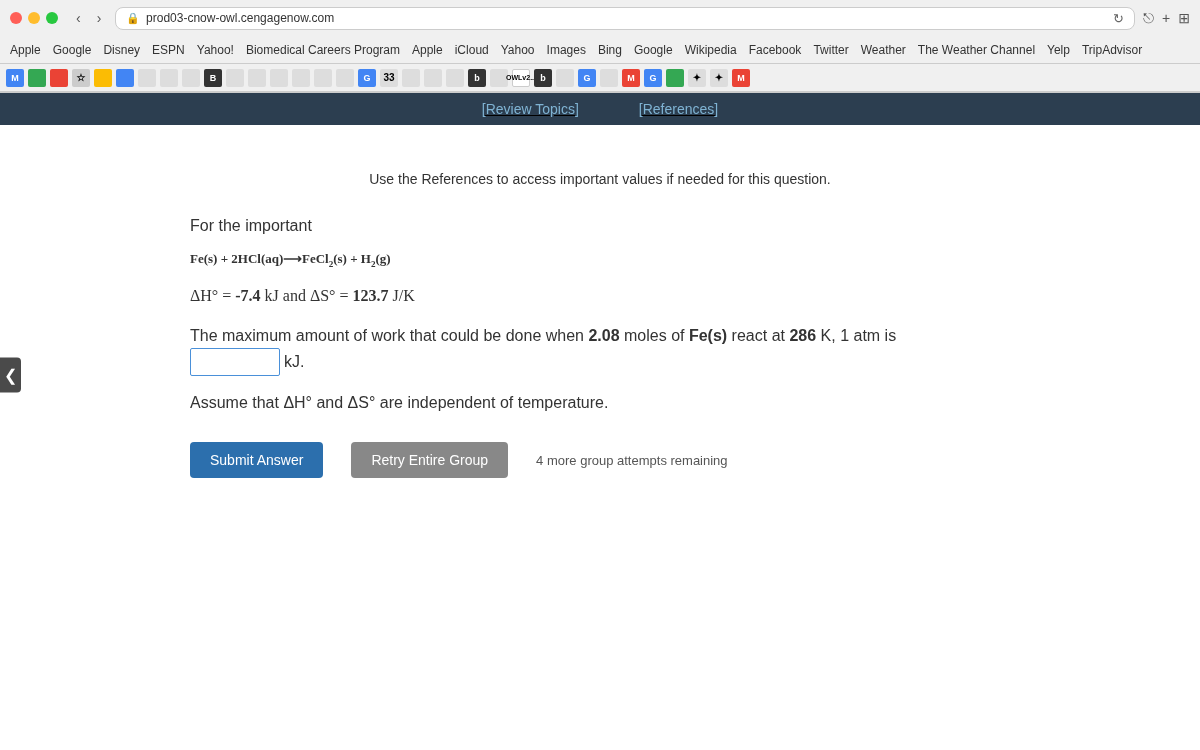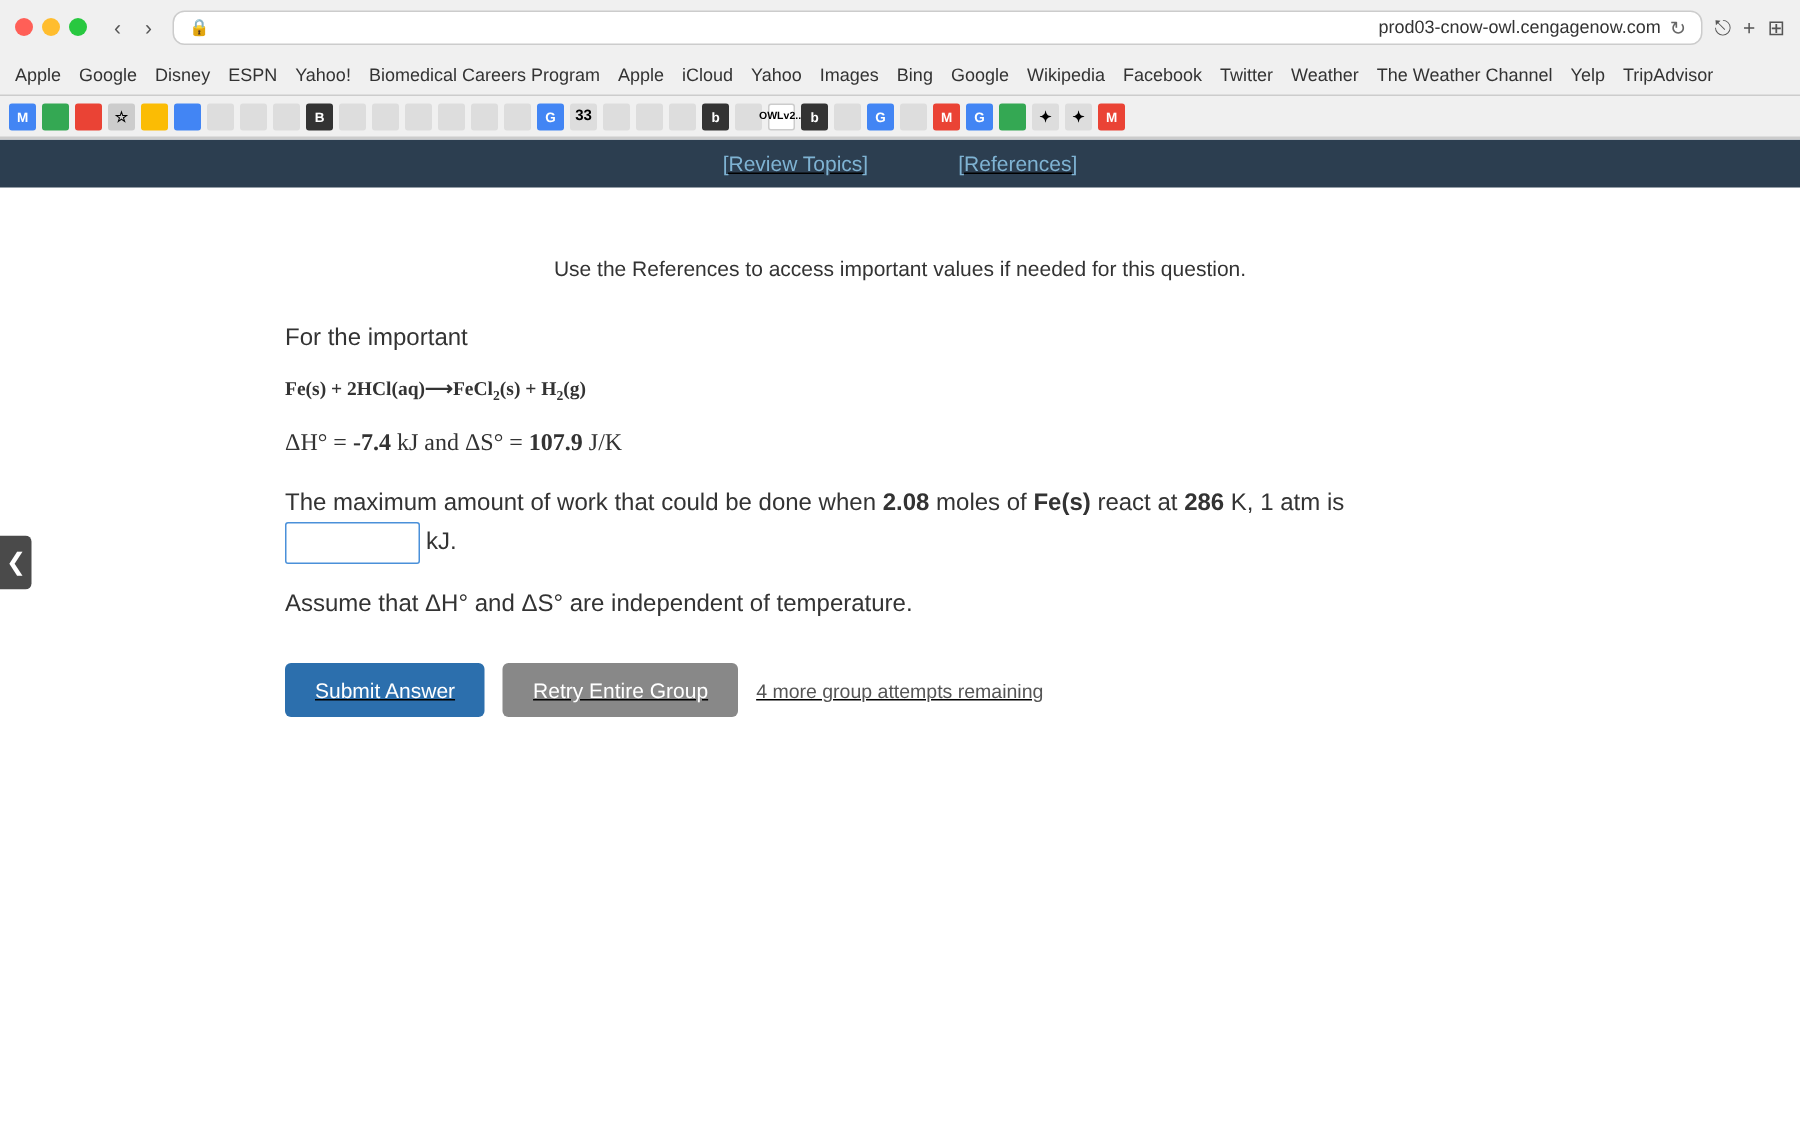--- a/index.html
+++ b/index.html
@@ -23,21 +23,21 @@
       background: none; border: none; cursor: pointer; font-size: 14px; color: #555;
       padding: 2px 6px; border-radius: 4px;
     }
 
     .address-bar {
       flex: 1; display: flex; align-items: center; background: white;
       border: 1px solid #ccc; border-radius: 8px; padding: 3px 10px;
       font-size: 12px; color: #333; gap: 6px;
     }
     .lock-icon { color: #666; font-size: 11px; }
-    .address-text { flex: 1; text-align: right; color: #333; }
+    .address-text { flex: 1; text-align: left; color: #333; }
 
     .toolbar-right { display: flex; align-items: center; gap: 8px; font-size: 16px; color: #555; }
     .toolbar-btn { background: none; border: none; cursor: pointer; font-size: 14px; color: #555; }
 
     
     .bookmarks-bar {
       display: flex; align-items: center; padding: 2px 10px; gap: 12px;
       background: #f0f0f0; border-bottom: 1px solid #ccc; height: 28px;
       font-size: 12px; color: #333; overflow: hidden;
     }
@@ -78,21 +78,21 @@
 
     .answer-inline { display: inline-flex; align-items: center; gap: 4px; }
     .answer-input {
       width: 90px; height: 28px; border: 1.5px solid #4a90d9;
       border-radius: 2px; font-size: 14px; padding: 2px 6px;
       outline: none; background: white;
     }
     .answer-unit { font-size: 16px; }
 
     
-    .button-row { display: flex; align-items: center; gap: 12px; margin-top: 10px; text-decoration: underline; }
+    .button-row { display: flex; align-items: center; gap: 28px; margin-top: 10px; }
     .btn-submit {
       background: #2c6fad; color: white; border: none; border-radius: 4px;
       padding: 10px 20px; font-size: 14px; font-weight: 500; cursor: pointer;
       white-space: nowrap;
     }
     .btn-retry {
       background: #888; color: white; border: none; border-radius: 4px;
       padding: 10px 20px; font-size: 14px; font-weight: 500; cursor: pointer;
       white-space: nowrap;
     }
@@ -229,21 +229,21 @@
 
     <div class="question-section">
 
       <p class="question-label">For the important</p>
 
       <p class="reaction-eq">
         <b>Fe(s) + 2HCl(aq)⟶FeCl<sub>2</sub>(s) + H<sub>2</sub>(g)</b>
       </p>
 
       <p class="thermo-values">
-        ΔH° = <b>-7.4</b> kJ and ΔS° = <b>107.9</b> J/K
+        ΔH° = <b>-7.4</b> kJ and ΔS° = <b>123.7</b> J/K
       </p>
 
       <p class="question-text">
         The maximum amount of work that could be done when <b>2.08</b> moles of <b>Fe(s)</b> react at <b>286</b> K, 1 atm is
         <span class="answer-inline">
           <input class="answer-input" type="text" value="" style="">
           <span class="answer-unit">kJ.</span>
         </span>
       </p>
 

